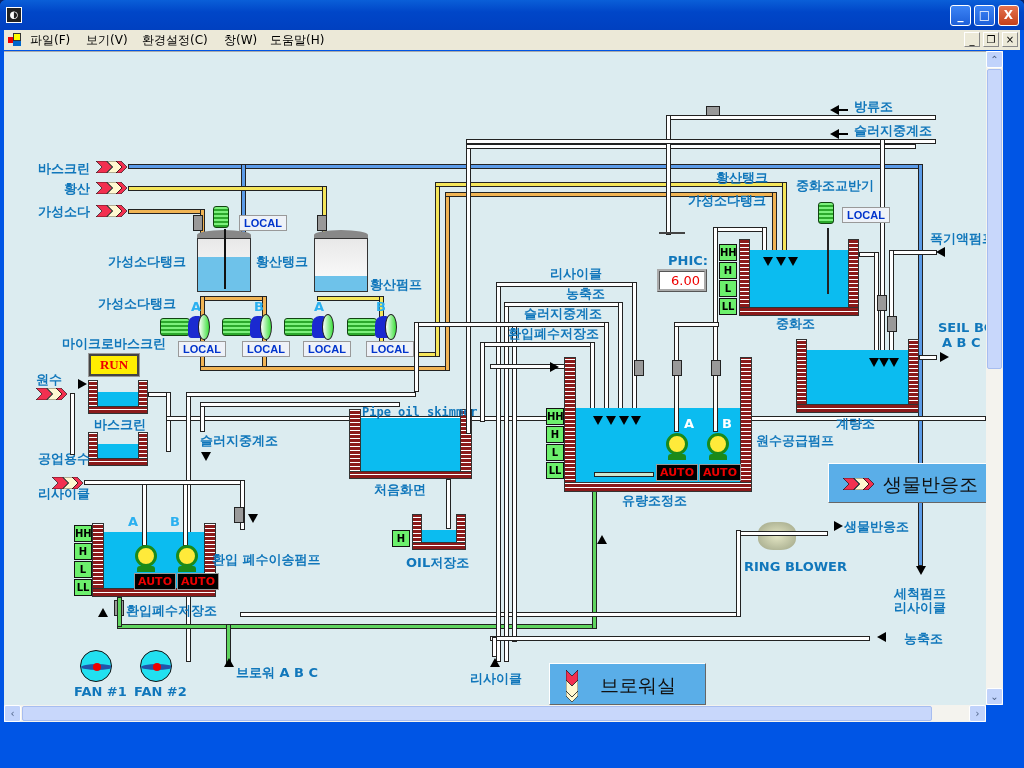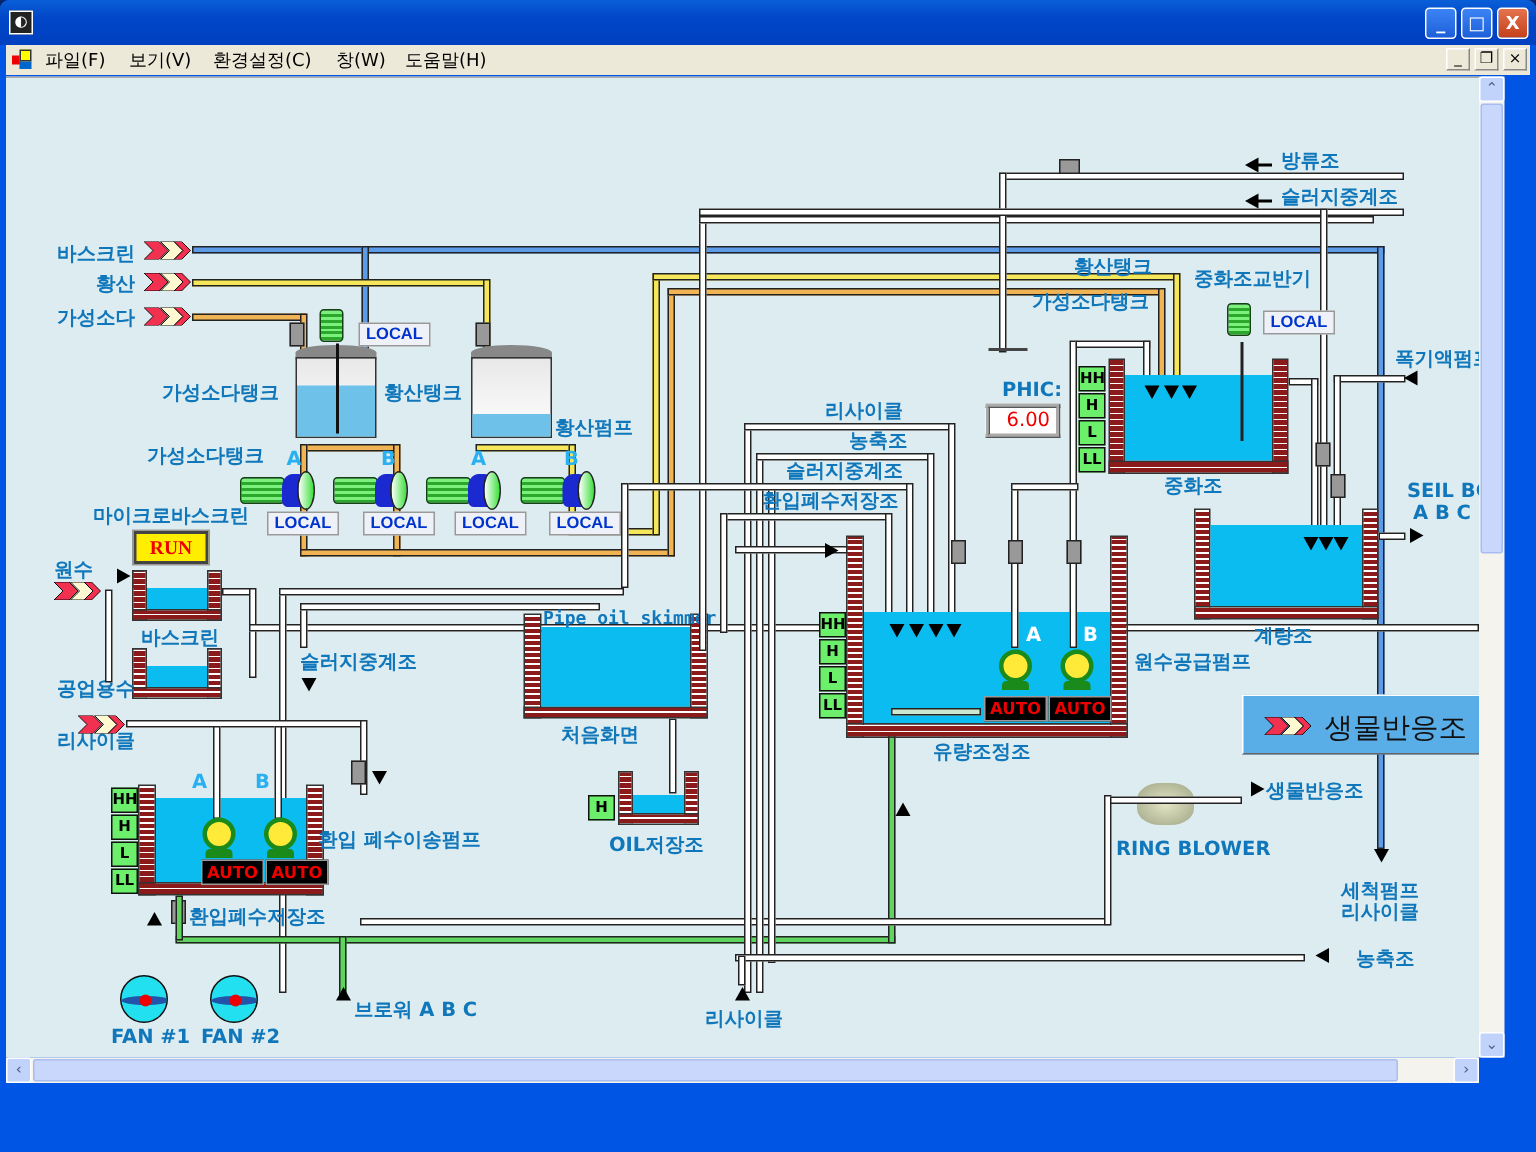--- a/index.html
+++ b/index.html
@@ -391,20 +391,28 @@
     <div class="lbl" style="left:938px;top:283px">A B C D</div>
 
     <div class="nav-btn" style="left:824px;top:411px;width:160px;height:40px">
       <svg style="position:absolute;left:14px;top:14px;width:32px;height:12px" viewBox="0 0 32 12">
           <polygon points="0,0 10,0 16,6 10,12 0,12 6,6" fill="#f23050" stroke="#000" stroke-width=".6"></polygon>
           <polygon points="11,0 20,0 26,6 20,12 11,12 17,6" fill="#fff8d0" stroke="#000" stroke-width=".6"></polygon>
           <polygon points="20,0 25,0 31,6 25,12 20,12 26,6" fill="#f23050" stroke="#000" stroke-width=".6"></polygon>
         </svg>
       <span style="position:absolute;left:54px;top:8px">생물반응조</span>
     </div>
+    <div class="nav-btn" style="left:545px;top:611px;width:157px;height:42px">
+      <svg style="position:absolute;left:16px;top:6px;width:12px;height:32px" viewBox="0 0 12 32">
+          <polygon points="0,0 6,6 12,0 12,10 6,16 0,10" fill="#f23050" stroke="#000" stroke-width=".6"></polygon>
+          <polygon points="0,10 6,16 12,10 12,21 6,27 0,21" fill="#fff8d0" stroke="#000" stroke-width=".6"></polygon>
+          <polygon points="0,21 6,27 12,21 12,26 6,32 0,26" fill="#fff8d0" stroke="#000" stroke-width=".6"></polygon>
+        </svg>
+      <span style="position:absolute;left:50px;top:9px">브로워실</span>
+    </div>
 
     <div style="position:absolute;left:754px;top:470px;width:38px;height:28px;background:radial-gradient(#e4e6c4,#9ea486);border-radius:40%"></div>
     <div class="pipe h" style="left:736px;top:479px;width:88px"></div>
     <div class="arrow-r" style="left:830px;top:469px"></div>
     <div class="lbl" style="left:840px;top:466px">생물반응조</div>
     <div class="lbl" style="left:740px;top:507px">RING BLOWER</div>
 
     <div class="arrow-d" style="left:912px;top:514px"></div>
     <div class="lbl" style="left:890px;top:533px">세척펌프</div>
     <div class="lbl" style="left:890px;top:547px">리사이클</div>

